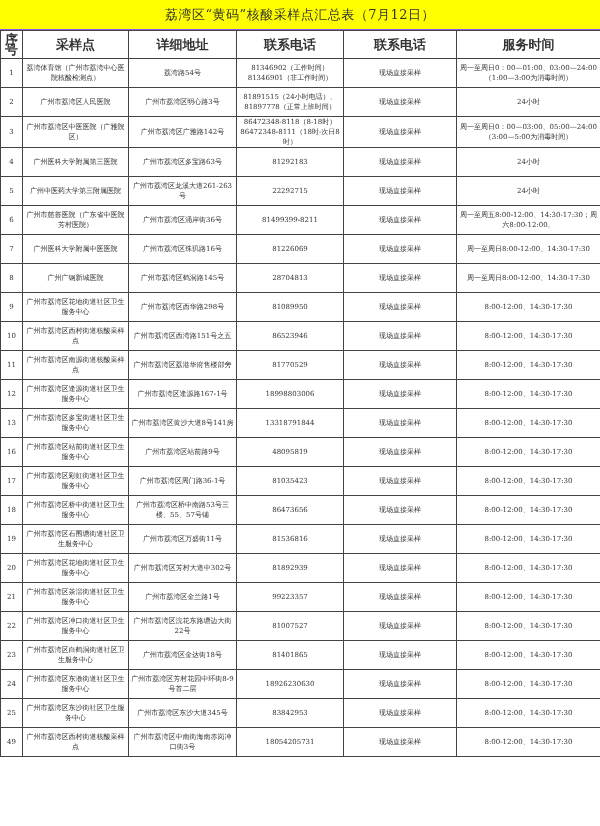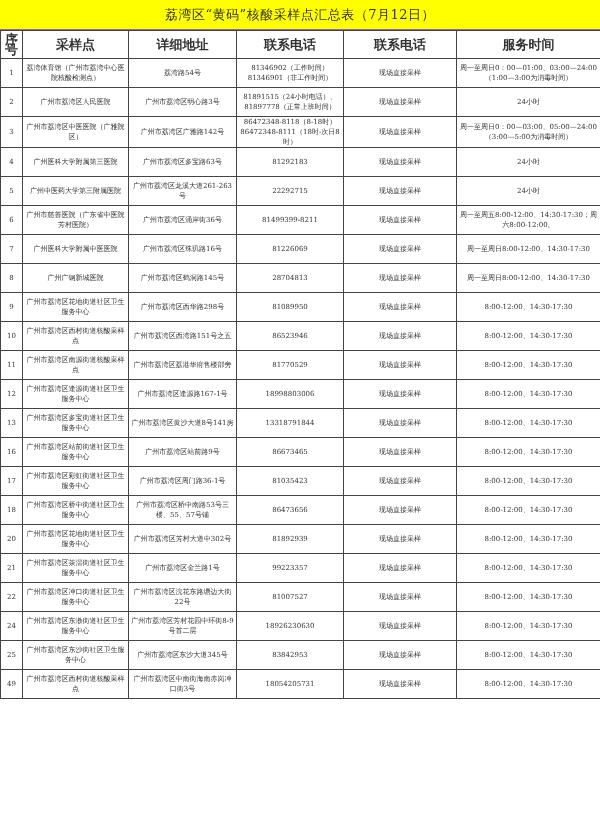--- a/index.html
+++ b/index.html
@@ -200,21 +200,21 @@
         <td>现场直接采样</td>
         <td class="multi">
           <span>8:00-12:00、14:30-17:30</span>
         </td>
       </tr>
       <tr>
         <td>16</td>
         <td>广州市荔湾区站前街道社区卫生服务中心</td>
         <td>广州市荔湾区站前路9号</td>
         <td class="multi">
-          <span>86673465</span>
+          <span>48095819</span>
         </td>
         <td>现场直接采样</td>
         <td class="multi">
           <span>8:00-12:00、14:30-17:30</span>
         </td>
       </tr>
       <tr>
         <td>17</td>
         <td>广州市荔湾区彩虹街道社区卫生服务中心</td>
         <td>广州市荔湾区周门路36-1号</td>
@@ -232,20 +232,32 @@
         <td>广州市荔湾区桥中南路53号三楼、55、57号铺</td>
         <td class="multi">
           <span>86473656</span>
         </td>
         <td>现场直接采样</td>
         <td class="multi">
           <span>8:00-12:00、14:30-17:30</span>
         </td>
       </tr>
       <tr>
+        <td>19</td>
+        <td>广州市荔湾区石围塘街道社区卫生服务中心</td>
+        <td>广州市荔湾区万盛街11号</td>
+        <td class="multi">
+          <span>81536816</span>
+        </td>
+        <td>现场直接采样</td>
+        <td class="multi">
+          <span>8:00-12:00、14:30-17:30</span>
+        </td>
+      </tr>
+      <tr>
         <td>20</td>
         <td>广州市荔湾区花地街道社区卫生服务中心</td>
         <td>广州市荔湾区芳村大道中302号</td>
         <td class="multi">
           <span>81892939</span>
         </td>
         <td>现场直接采样</td>
         <td class="multi">
           <span>8:00-12:00、14:30-17:30</span>
         </td>
@@ -261,20 +273,32 @@
         <td class="multi">
           <span>8:00-12:00、14:30-17:30</span>
         </td>
       </tr>
       <tr>
         <td>22</td>
         <td>广州市荔湾区冲口街道社区卫生服务中心</td>
         <td>广州市荔湾区浣花东路塘边大街22号</td>
         <td class="multi">
           <span>81007527</span>
+        </td>
+        <td>现场直接采样</td>
+        <td class="multi">
+          <span>8:00-12:00、14:30-17:30</span>
+        </td>
+      </tr>
+      <tr>
+        <td>23</td>
+        <td>广州市荔湾区白鹤洞街道社区卫生服务中心</td>
+        <td>广州市荔湾区金达街18号</td>
+        <td class="multi">
+          <span>81401865</span>
         </td>
         <td>现场直接采样</td>
         <td class="multi">
           <span>8:00-12:00、14:30-17:30</span>
         </td>
       </tr>
       <tr>
         <td>24</td>
         <td>广州市荔湾区东漖街道社区卫生服务中心</td>
         <td>广州市荔湾区芳村花园中环街8-9号首二层</td>

